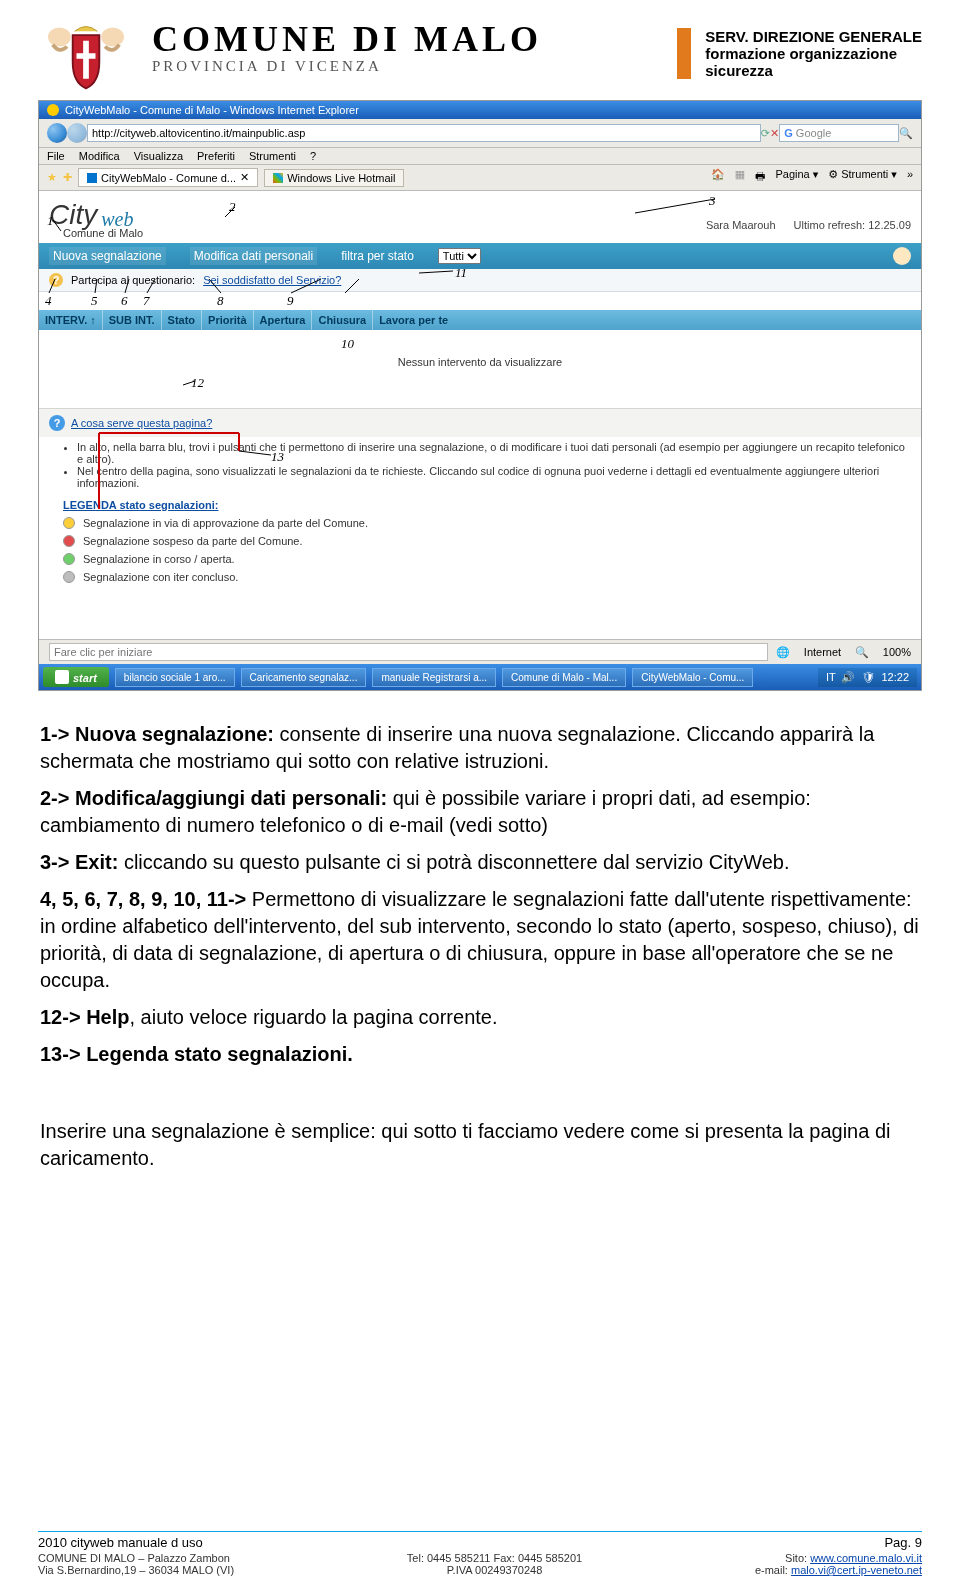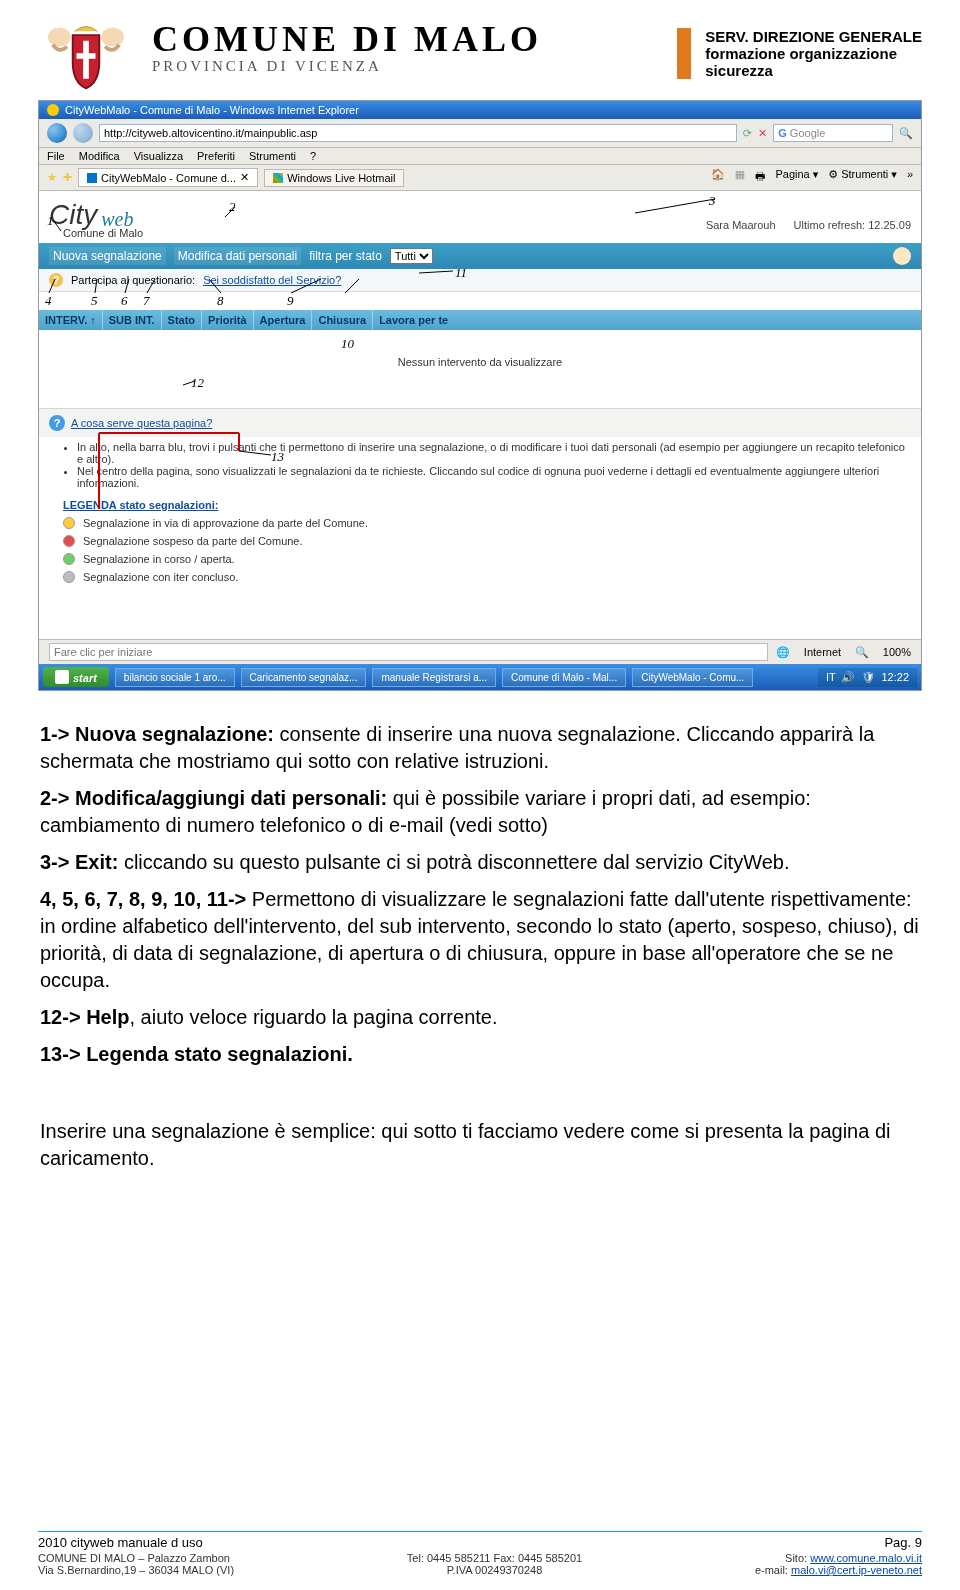--- a/index.html
+++ b/index.html
@@ -69,21 +69,20 @@
     display: flex;
     align-items: center;
     gap: 6px;
   }
   .ie-titlebar .icon { width: 12px; height: 12px; background:#ffcc00; border-radius:50%; display:inline-block; }
   .ie-addr {
     background: #eceae5;
     padding: 4px 8px;
     display: flex;
     align-items: center;
-    gap: 6px;
     border-bottom: 1px solid #bbb;
   }
   .ie-addr .nav-btn { width:20px; height:20px; border-radius:50%; background: radial-gradient(circle at 30% 30%, #8fc5f2, #3a8ed6 60%, #175090); display:inline-block; }
   .ie-addr input {
     flex: 1;
     font-size: 11px;
     padding: 2px 4px;
     border: 1px solid #9db6cc;
     background: #fff;
   }
@@ -131,21 +130,21 @@
   .cityweb-logo .cw-city { font-family: Liberation Sans, sans-serif; font-size: 28px; font-style: italic; color:#333; }
   .cityweb-logo .cw-web { font-family: Georgia, serif; font-size: 20px; font-style: italic; color:#1e7aa8; }
   .cw-sub { font-size: 11px; color: #333; margin-left: 12px; }
   .cw-user { margin-left: auto; font-size: 11px; color: #444; display:flex; gap:18px; align-items:center; }
 
   .seg-toolbar {
     background: linear-gradient(#3da0c7, #2d88b3);
     color: #fff;
     display: flex;
     align-items: center;
-    gap: 8px;
+    gap: 24px;
     padding: 4px 10px;
     font-size: 12px;
   }
   .seg-toolbar .btn { background: rgba(255,255,255,0.1); padding: 2px 4px; }
   .seg-toolbar select { font-size: 11px; }
   .seg-toolbar .exit { margin-left:auto; width:18px; height:18px; background:#fee8c2; border-radius:50%; }
 
   .poll {
     background: #f4f7fa;
     border-bottom: 1px solid #d4dde5;

